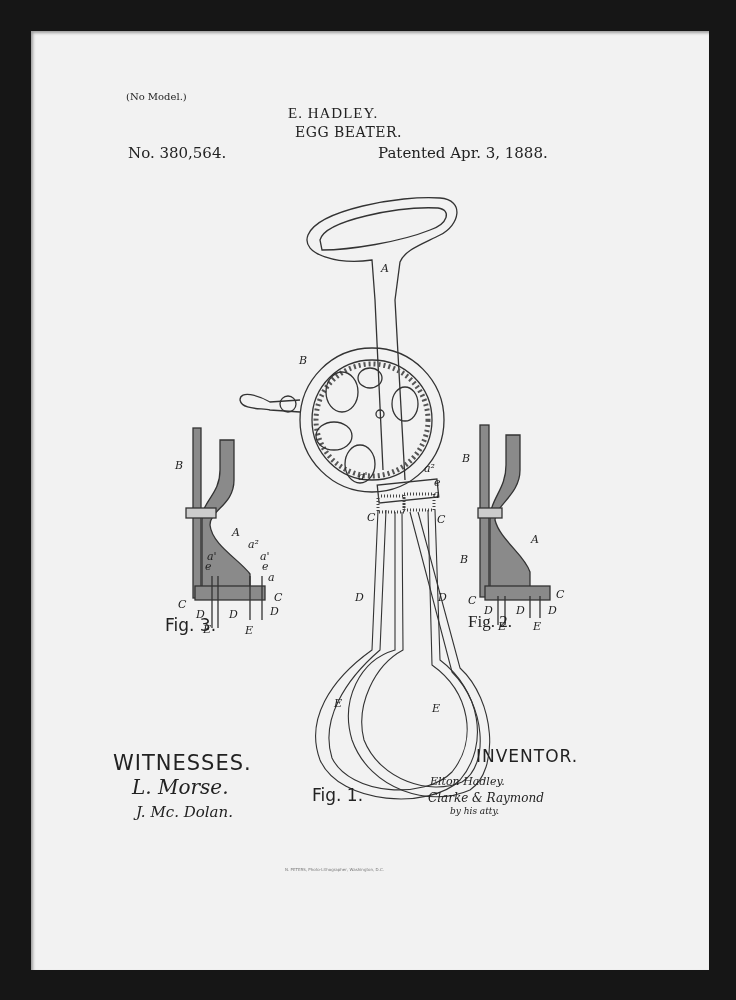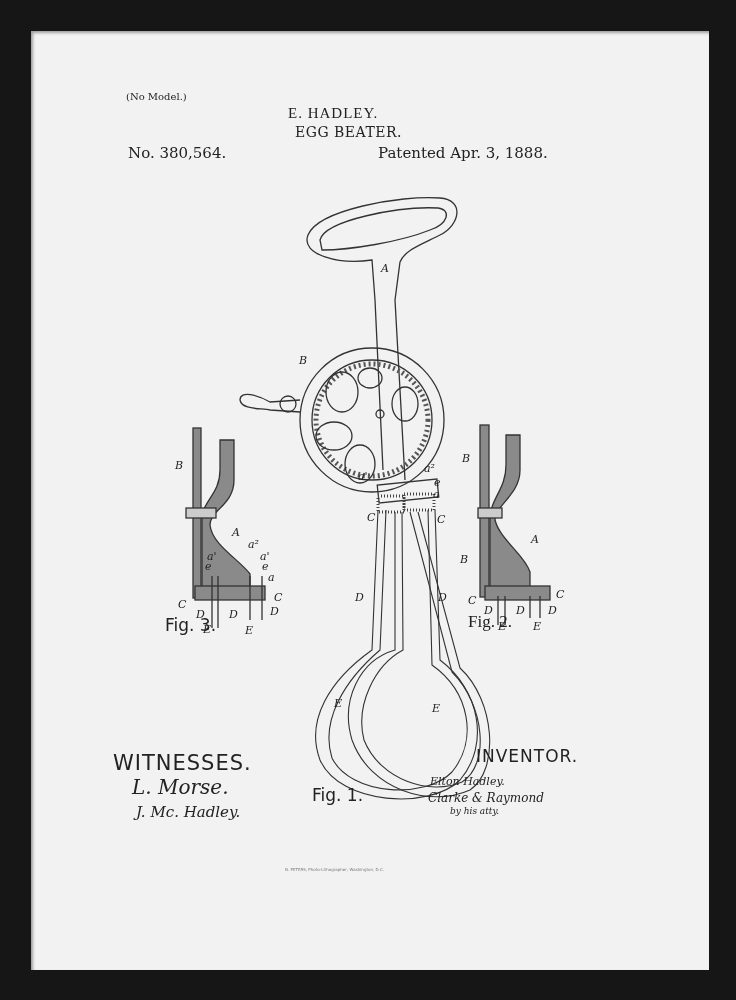--- a/index.html
+++ b/index.html
@@ -137,20 +137,20 @@
 <div class="t invention">EGG BEATER.</div>
 <div class="t patno">No. 380,564.</div>
 <div class="t patdate">Patented Apr. 3, 1888.</div>
 
 <div class="t fig fig3">Fig. 3.</div>
 <div class="t fig fig2">Fig. 2.</div>
 <div class="t fig fig1">Fig. 1.</div>
 
 <div class="t hand witnesses">WITNESSES.</div>
 <div class="t sig sig1">L. Morse.</div>
-<div class="t sig sig2">J. Mc. Hadley.</div>
+<div class="t sig sig2">J. Mc. Dolan.</div>
 
 <div class="t hand inventor-lbl">INVENTOR.</div>
 <div class="t sig sig3">Elton Hadley.</div>
 <div class="t sig sig4">by his atty.</div>
 <div class="t sig sig5">Clarke &amp; Raymond</div>
 
 <div class="t printer">N. PETERS, Photo-Lithographer, Washington, D.C.</div>
 
 </body></html>

